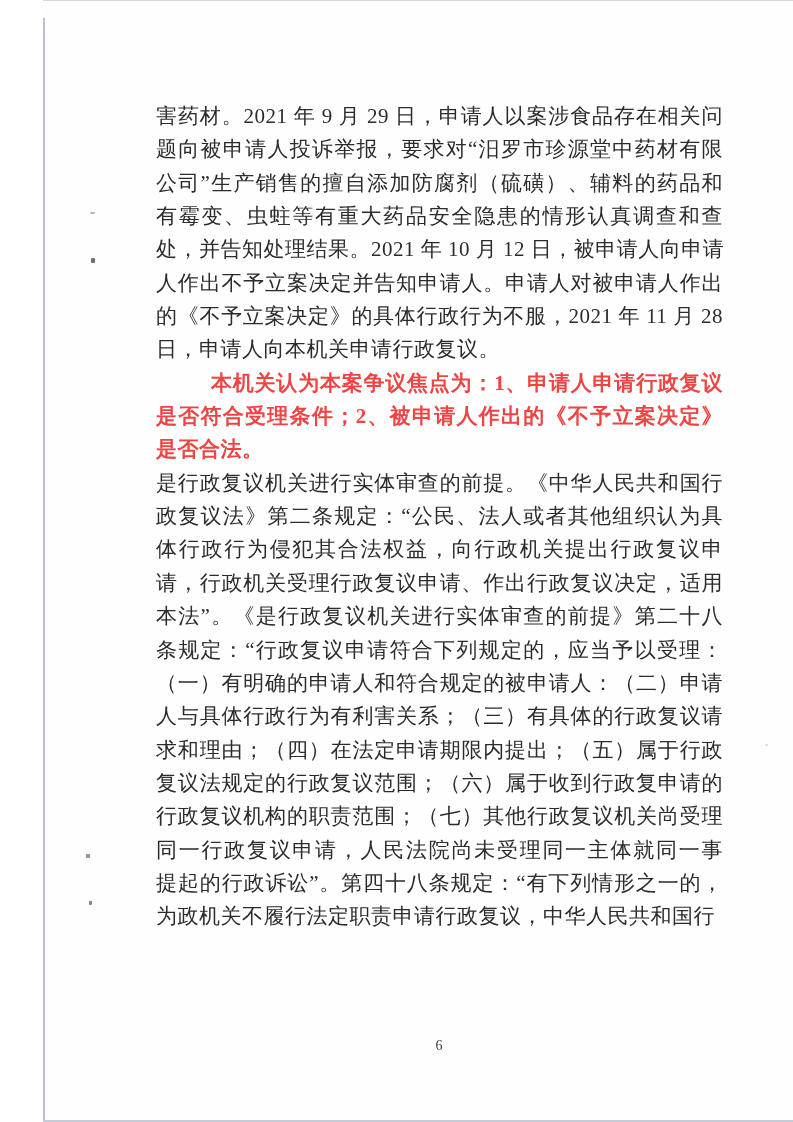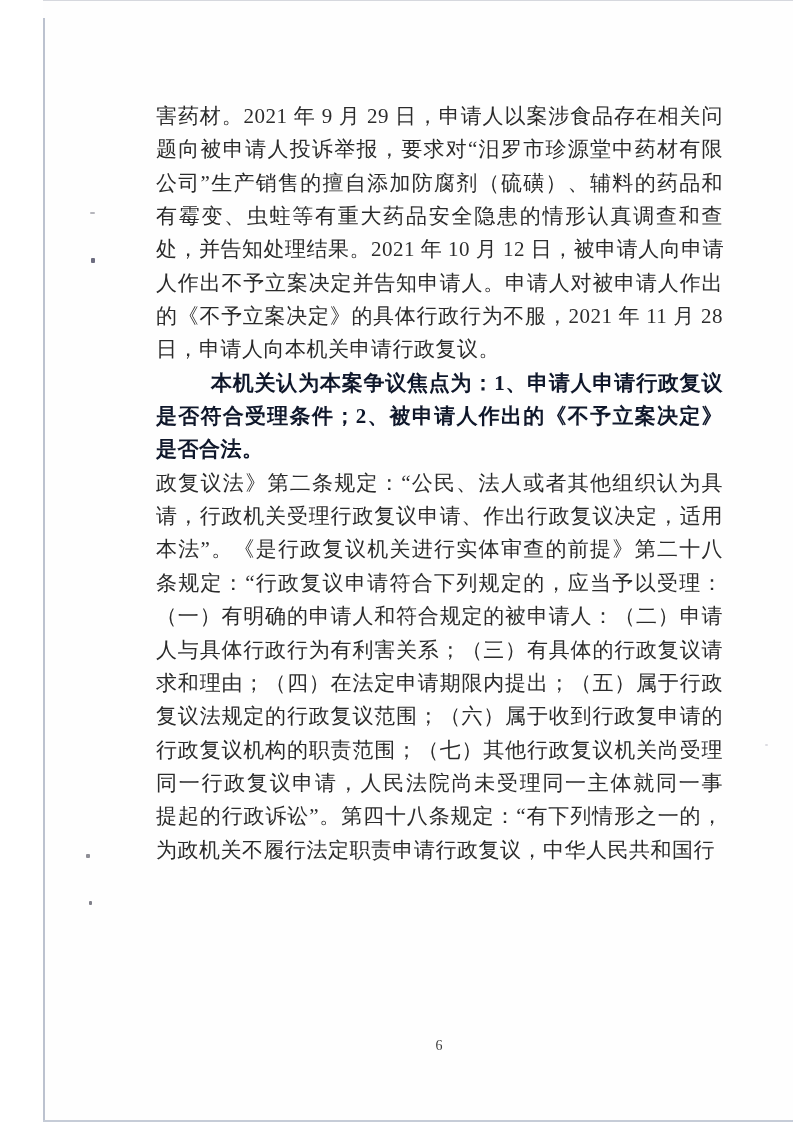--- a/index.html
+++ b/index.html
@@ -56,21 +56,21 @@
     color: #2b2b2b;
   }
   .line.last {
     text-align-last: left;
   }
   .line.indent {
     padding-left: 55px;
   }
   .line.bold {
     font-weight: 700;
-    color: #0f172a;
+    color: #ef4444;
   }
   
   .page-number {
     position: absolute;
     left: 0; top: 1038px;
     width: 793px;
     text-align: center;
     font-size: 14px;
     color: #3c3c3c;
     letter-spacing: 1px;
@@ -104,21 +104,23 @@
       <div class="line">题向被申请人投诉举报，要求对“汨罗市珍源堂中药材有限</div>
       <div class="line">公司”生产销售的擅自添加防腐剂（硫磺）、辅料的药品和</div>
       <div class="line">有霉变、虫蛀等有重大药品安全隐患的情形认真调查和查</div>
       <div class="line">处，并告知处理结果。2021 年 10 月 12 日，被申请人向申请</div>
       <div class="line">人作出不予立案决定并告知申请人。申请人对被申请人作出</div>
       <div class="line">的《不予立案决定》的具体行政行为不服，2021 年 11 月 28</div>
       <div class="line last">日，申请人向本机关申请行政复议。</div>
       <div class="line bold indent">本机关认为本案争议焦点为：1、申请人申请行政复议</div>
       <div class="line bold">是否符合受理条件；2、被申请人作出的《不予立案决定》</div>
       <div class="line bold last">是否合法。</div>
+      <div class="line">是行政复议机关进行实体审查的前提。《中华人民共和国行</div>
       <div class="line">政复议法》第二条规定：“公民、法人或者其他组织认为具</div>
+      <div class="line">体行政行为侵犯其合法权益，向行政机关提出行政复议申</div>
       <div class="line">请，行政机关受理行政复议申请、作出行政复议决定，适用</div>
       <div class="line">本法”。《是行政复议机关进行实体审查的前提》第二十八</div>
       <div class="line">条规定：“行政复议申请符合下列规定的，应当予以受理：</div>
       <div class="line">（一）有明确的申请人和符合规定的被申请人：（二）申请</div>
       <div class="line">人与具体行政行为有利害关系；（三）有具体的行政复议请</div>
       <div class="line">求和理由；（四）在法定申请期限内提出；（五）属于行政</div>
       <div class="line">复议法规定的行政复议范围；（六）属于收到行政复申请的</div>
       <div class="line">行政复议机构的职责范围；（七）其他行政复议机关尚受理</div>
       <div class="line">同一行政复议申请，人民法院尚未受理同一主体就同一事</div>
       <div class="line">提起的行政诉讼”。第四十八条规定：“有下列情形之一的，</div>

